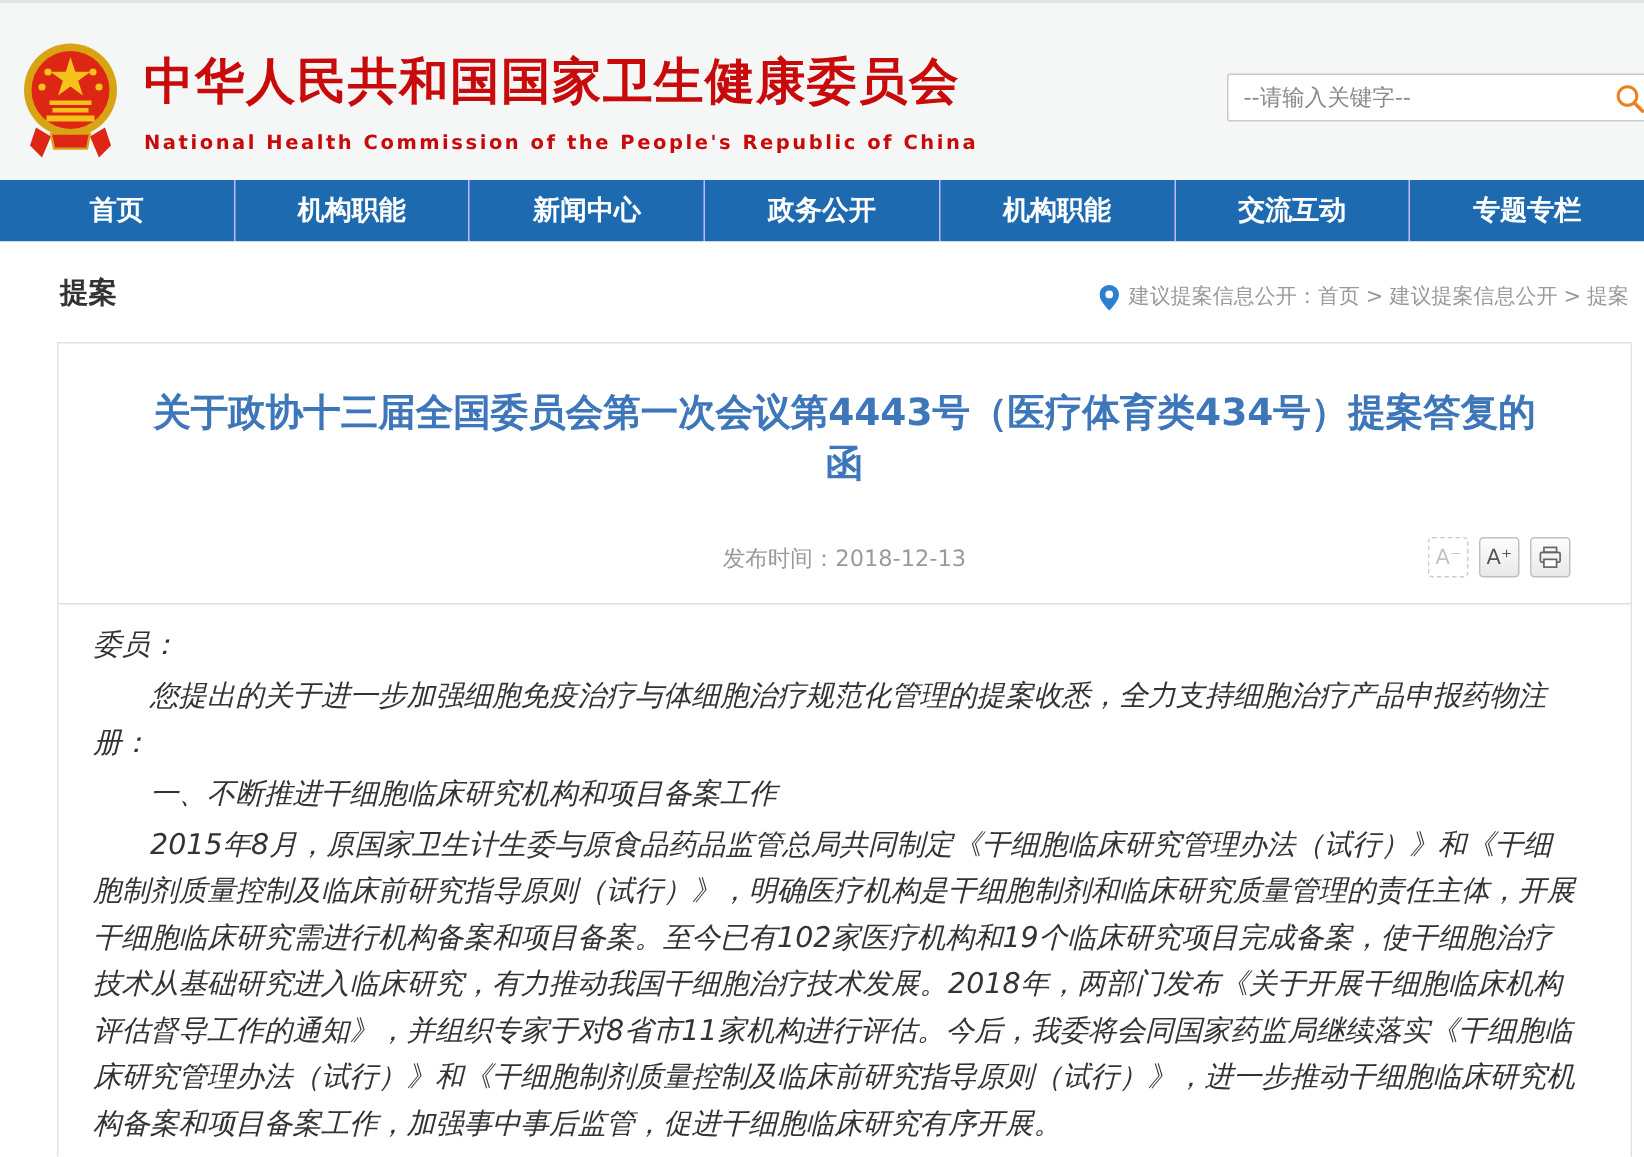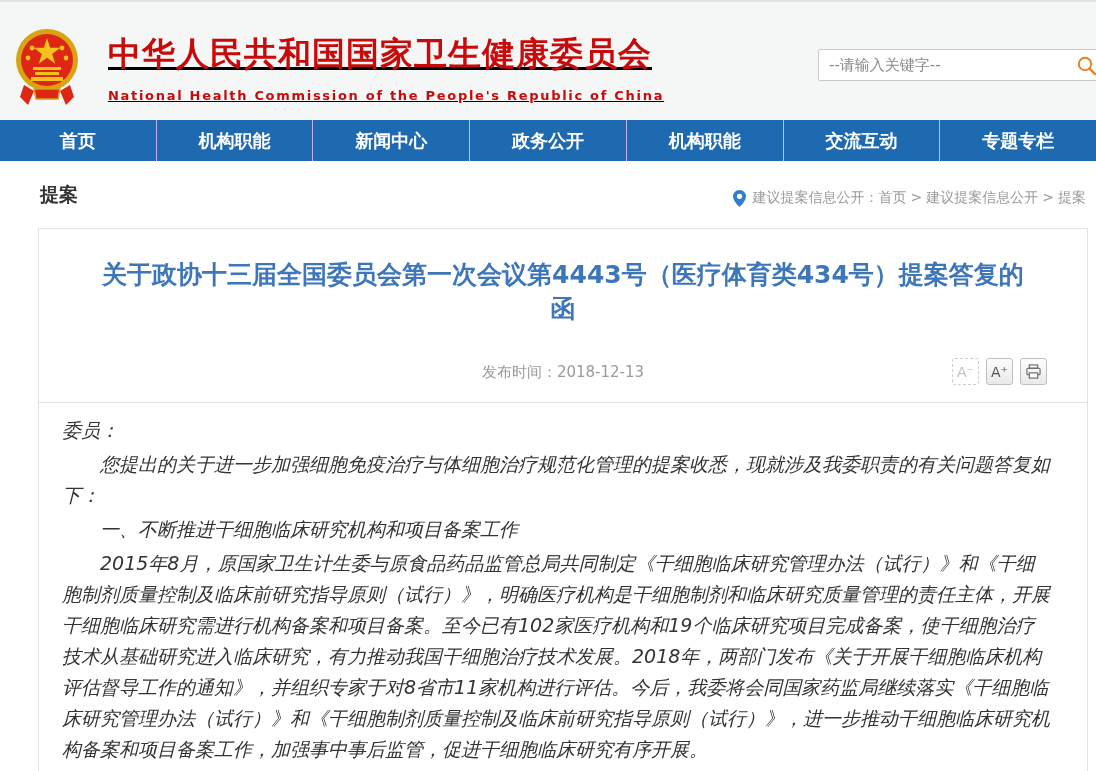--- a/index.html
+++ b/index.html
@@ -3,21 +3,21 @@
 <meta charset="utf-8">
 <style>
   * { box-sizing: border-box; margin: 0; padding: 0; }
   html, body { width: 1096px; height: 771px; overflow: hidden; background: #fff;
     font-family: "DejaVu Sans", "Liberation Sans", sans-serif; }
 
   
   .site-header { position: relative; height: 120px; background: #f5f6f6;
     border-top: 2px solid #e2e3e4; }
   .logo { position: absolute; left: 14px; top: 23px; width: 66px; height: 82px; }
-  .titles { position: absolute; left: 108px; top: 30px; text-decoration: underline; }
+  .titles { position: absolute; left: 96px; top: 30px; }
   .site-title-cn { font-size: 33px; font-weight: bold; color: #c80a0a; letter-spacing: 1px; }
   .site-title-en { margin-top: 11px; font-size: 13px; font-weight: bold; color: #c80a0a;
     letter-spacing: 1.7px; white-space: nowrap; }
   .search-box { position: absolute; left: 818px; top: 47px; width: 300px; height: 32px;
     background: #fff; border: 1px solid #c9c9c9; border-radius: 2px; }
   .search-input { position: absolute; left: 0; top: 0; width: 250px; height: 30px;
     border: none; outline: none; padding-left: 10px; font-size: 15px; color: #333;
     background: transparent; font-family: inherit; }
   .search-input::placeholder { color: #8a8a8a; opacity: 1; }
   .search-icon { position: absolute; left: 257px; top: 5px; width: 21px; height: 21px; cursor: pointer; }
@@ -132,18 +132,18 @@
           <rect x="3.5" y="9.5" width="9" height="5.5" fill="#fff" stroke="#666" stroke-width="1.2"></rect>
         </svg>
       </span>
     </div>
   </div>
 
   <div class="divider"></div>
 
   <article class="article-body" id="article-body">
       <p class="para">委员：</p>
-      <p class="para indent">您提出的关于进一步加强细胞免疫治疗与体细胞治疗规范化管理的提案收悉，现就涉及我委职责的有关问题答复如下：</p>
+      <p class="para indent">您提出的关于进一步加强细胞免疫治疗与体细胞治疗规范化管理的提案收悉，全力支持细胞治疗产品申报药物注册：</p>
       <p class="para indent">一、不断推进干细胞临床研究机构和项目备案工作</p>
       <p class="para indent">2015年8月，原国家卫生计生委与原食品药品监管总局共同制定《干细胞临床研究管理办法（试行）》和《干细胞制剂质量控制及临床前研究指导原则（试行）》，明确医疗机构是干细胞制剂和临床研究质量管理的责任主体，开展干细胞临床研究需进行机构备案和项目备案。至今已有102家医疗机构和19个临床研究项目完成备案，使干细胞治疗技术从基础研究进入临床研究，有力推动我国干细胞治疗技术发展。2018年，两部门发布《关于开展干细胞临床机构评估督导工作的通知》，并组织专家于对8省市11家机构进行评估。今后，我委将会同国家药监局继续落实《干细胞临床研究管理办法（试行）》和《干细胞制剂质量控制及临床前研究指导原则（试行）》，进一步推动干细胞临床研究机构备案和项目备案工作，加强事中事后监管，促进干细胞临床研究有序开展。</p>
       <p class="para indent">二、全力支持细胞治疗产品申报药物注册</p>
     </article>
 </main>
 
 </body></html>

